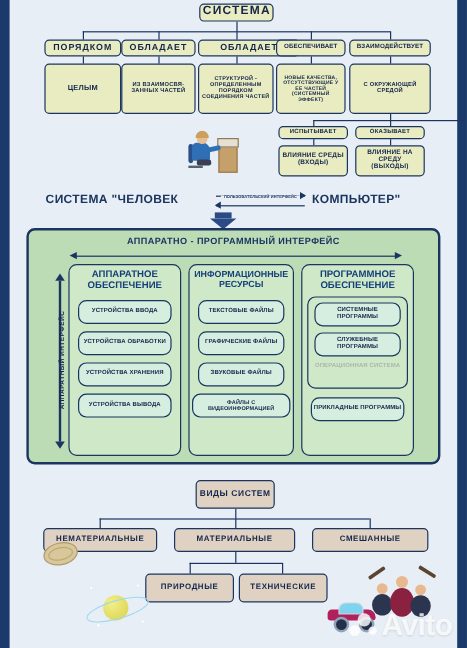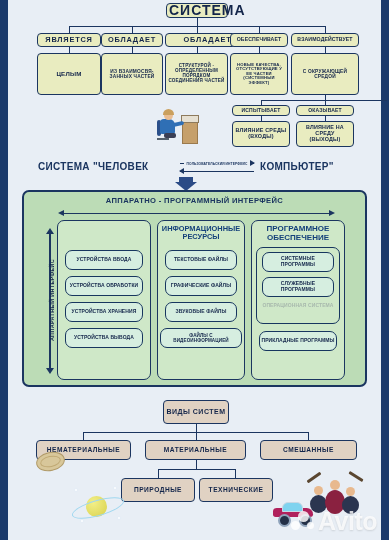--- a/index.html
+++ b/index.html
@@ -33,21 +33,21 @@
     line-height:1.05;
     padding:1px 2px;
   }
   .lbl{display:block;width:100%;}
   .line{position:absolute;background:#1b3560;}
   .h{height:1.2px;}
   .v{width:1.2px;}
 
   
   #top{position:absolute;left:0;top:0;width:373px;height:152px;}
-  .t-root{font-size:14px;letter-spacing:1px;}
+  .t-root{font-size:10px;letter-spacing:1px;}
   .t-verb{font-size:7.4px;letter-spacing:.8px;}
   .t-verb-sm{font-size:5.2px;letter-spacing:.1px;}
   .t-leaf{font-size:6.2px;}
   .t-leaf-sm{font-size:4.8px;}
   .t-sub{font-size:5px;}
   .t-sub-leaf{font-size:5.4px;}
 
   
   #midtitle{
     position:absolute;left:0;top:152px;width:373px;height:34px;
@@ -197,21 +197,21 @@
 
     <div class="line v" style="left:188.5px;top:18px;height:8px;"></div>
     <div class="line h" style="left:61px;top:26px;width:256px;"></div>
     <div class="line v" style="left:61px;top:26px;height:7px;"></div>
     <div class="line v" style="left:124px;top:26px;height:7px;"></div>
     <div class="line v" style="left:188.5px;top:26px;height:7px;"></div>
     <div class="line v" style="left:251px;top:26px;height:7px;"></div>
     <div class="line v" style="left:317px;top:26px;height:7px;"></div>
 
     <div class="bx t-verb" style="left:29px;top:33px;width:64px;height:14px;">
-      <span class="lbl">ЯВЛЯЕТСЯ</span>
+      <span class="lbl">ПОРЯДКОМ</span>
     </div>
     <div class="bx t-verb" style="left:93px;top:33px;width:62px;height:14px;">
       <span class="lbl">ОБЛАДАЕТ</span>
     </div>
     <div class="bx t-verb" style="left:157px;top:33px;width:85px;height:14px;">
       <span class="lbl">ОБЛАДАЕТ</span>
     </div>
     <div class="bx t-verb-sm" style="left:222px;top:33px;width:58px;height:14px;">
       <span class="lbl">ОБЕСПЕЧИВАЕТ</span>
     </div>
@@ -311,20 +311,21 @@
     <div class="vtext" style="left:-38px;top:105px;transform:rotate(-90deg);width:132px;text-align:center;">АППАРАТНЫЙ ИНТЕРФЕЙС</div>
 
     <div class="vside" style="right:18px;">
       <span class="up"></span>
       <span class="ln"></span>
       <span class="dn"></span>
     </div>
     <div class="vtext" style="right:-42px;top:105px;transform:rotate(90deg);width:132px;text-align:center;">ПРОГРАММНЫЙ ИНТЕРФЕЙС</div>
 
     <div class="col" style="left:33px;width:94px;">
+      <div class="col-h">АППАРАТНОЕ ОБЕСПЕЧЕНИЕ</div>
       <div class="item" style="top:29px;height:20px;">УСТРОЙСТВА ВВОДА</div>
       <div class="item" style="top:55px;height:20px;">УСТРОЙСТВА ОБРАБОТКИ</div>
       <div class="item" style="top:81px;height:20px;">УСТРОЙСТВА ХРАНЕНИЯ</div>
       <div class="item" style="top:107px;height:20px;">УСТРОЙСТВА ВЫВОДА</div>
     </div>
 
     <div class="col" style="left:227px;width:94px;">
       <div class="col-h">ПРОГРАММНОЕ ОБЕСПЕЧЕНИЕ</div>
 
       <div class="osbox" style="top:26px;height:77px;">

